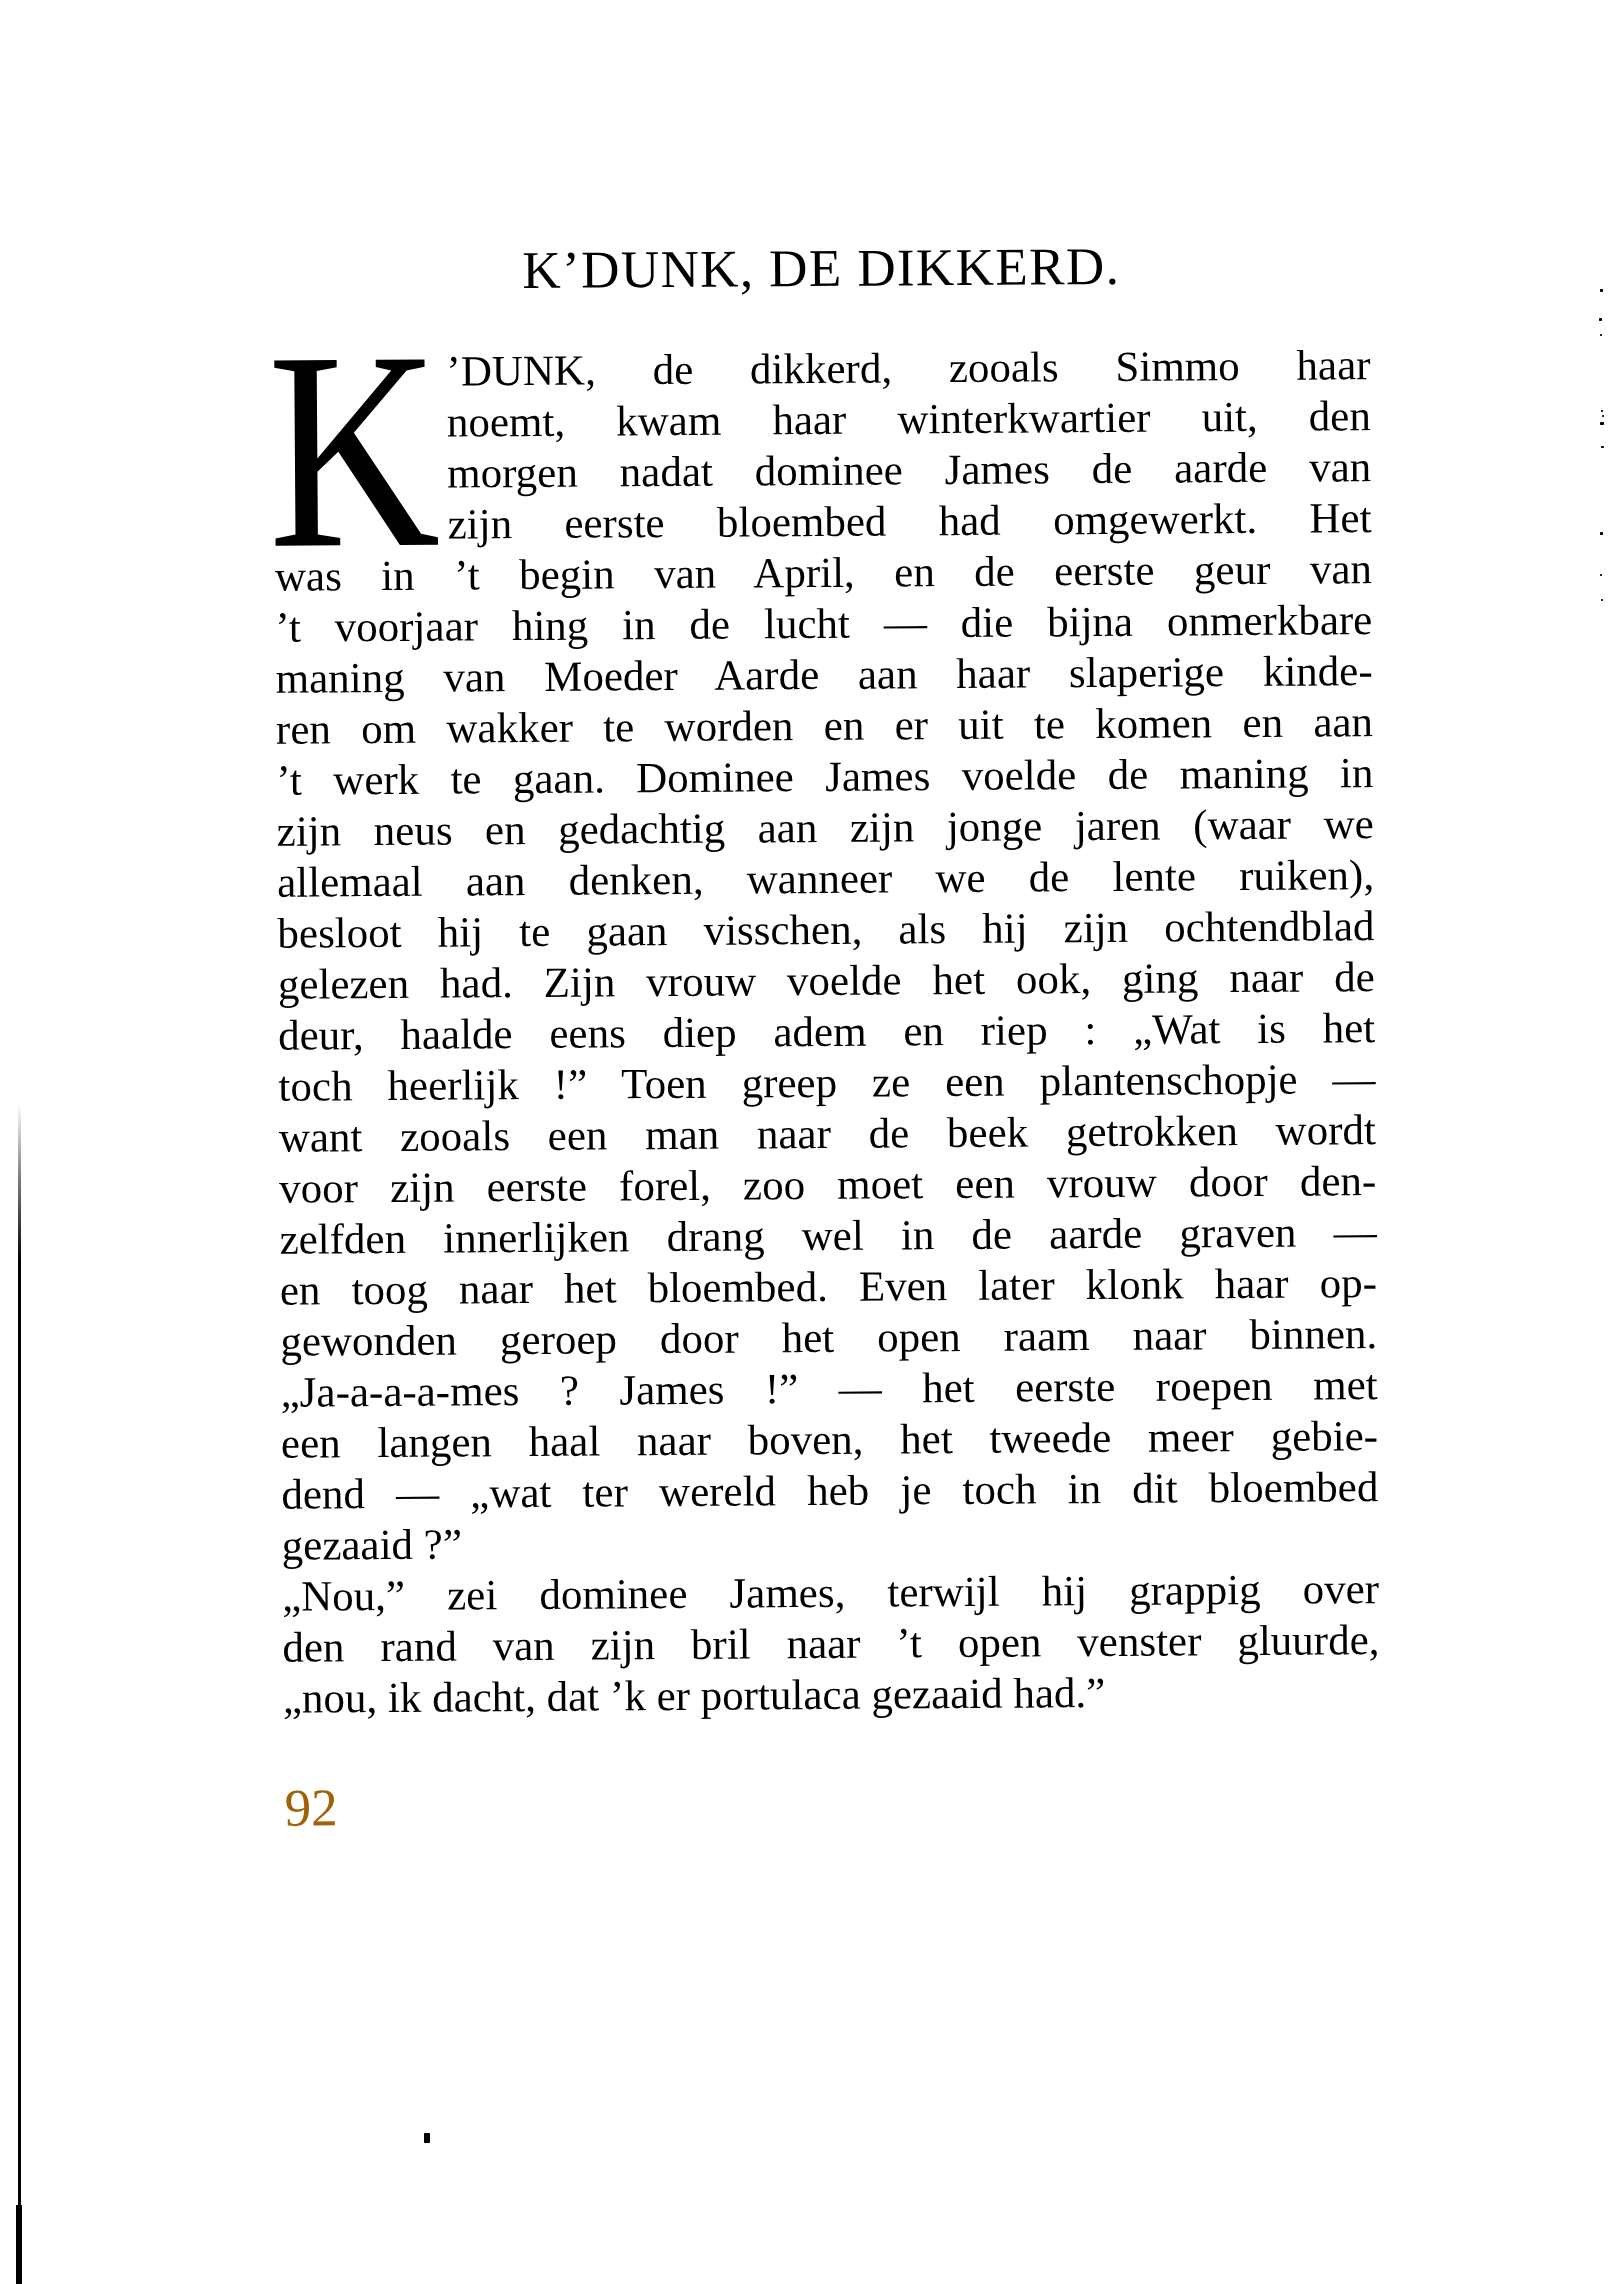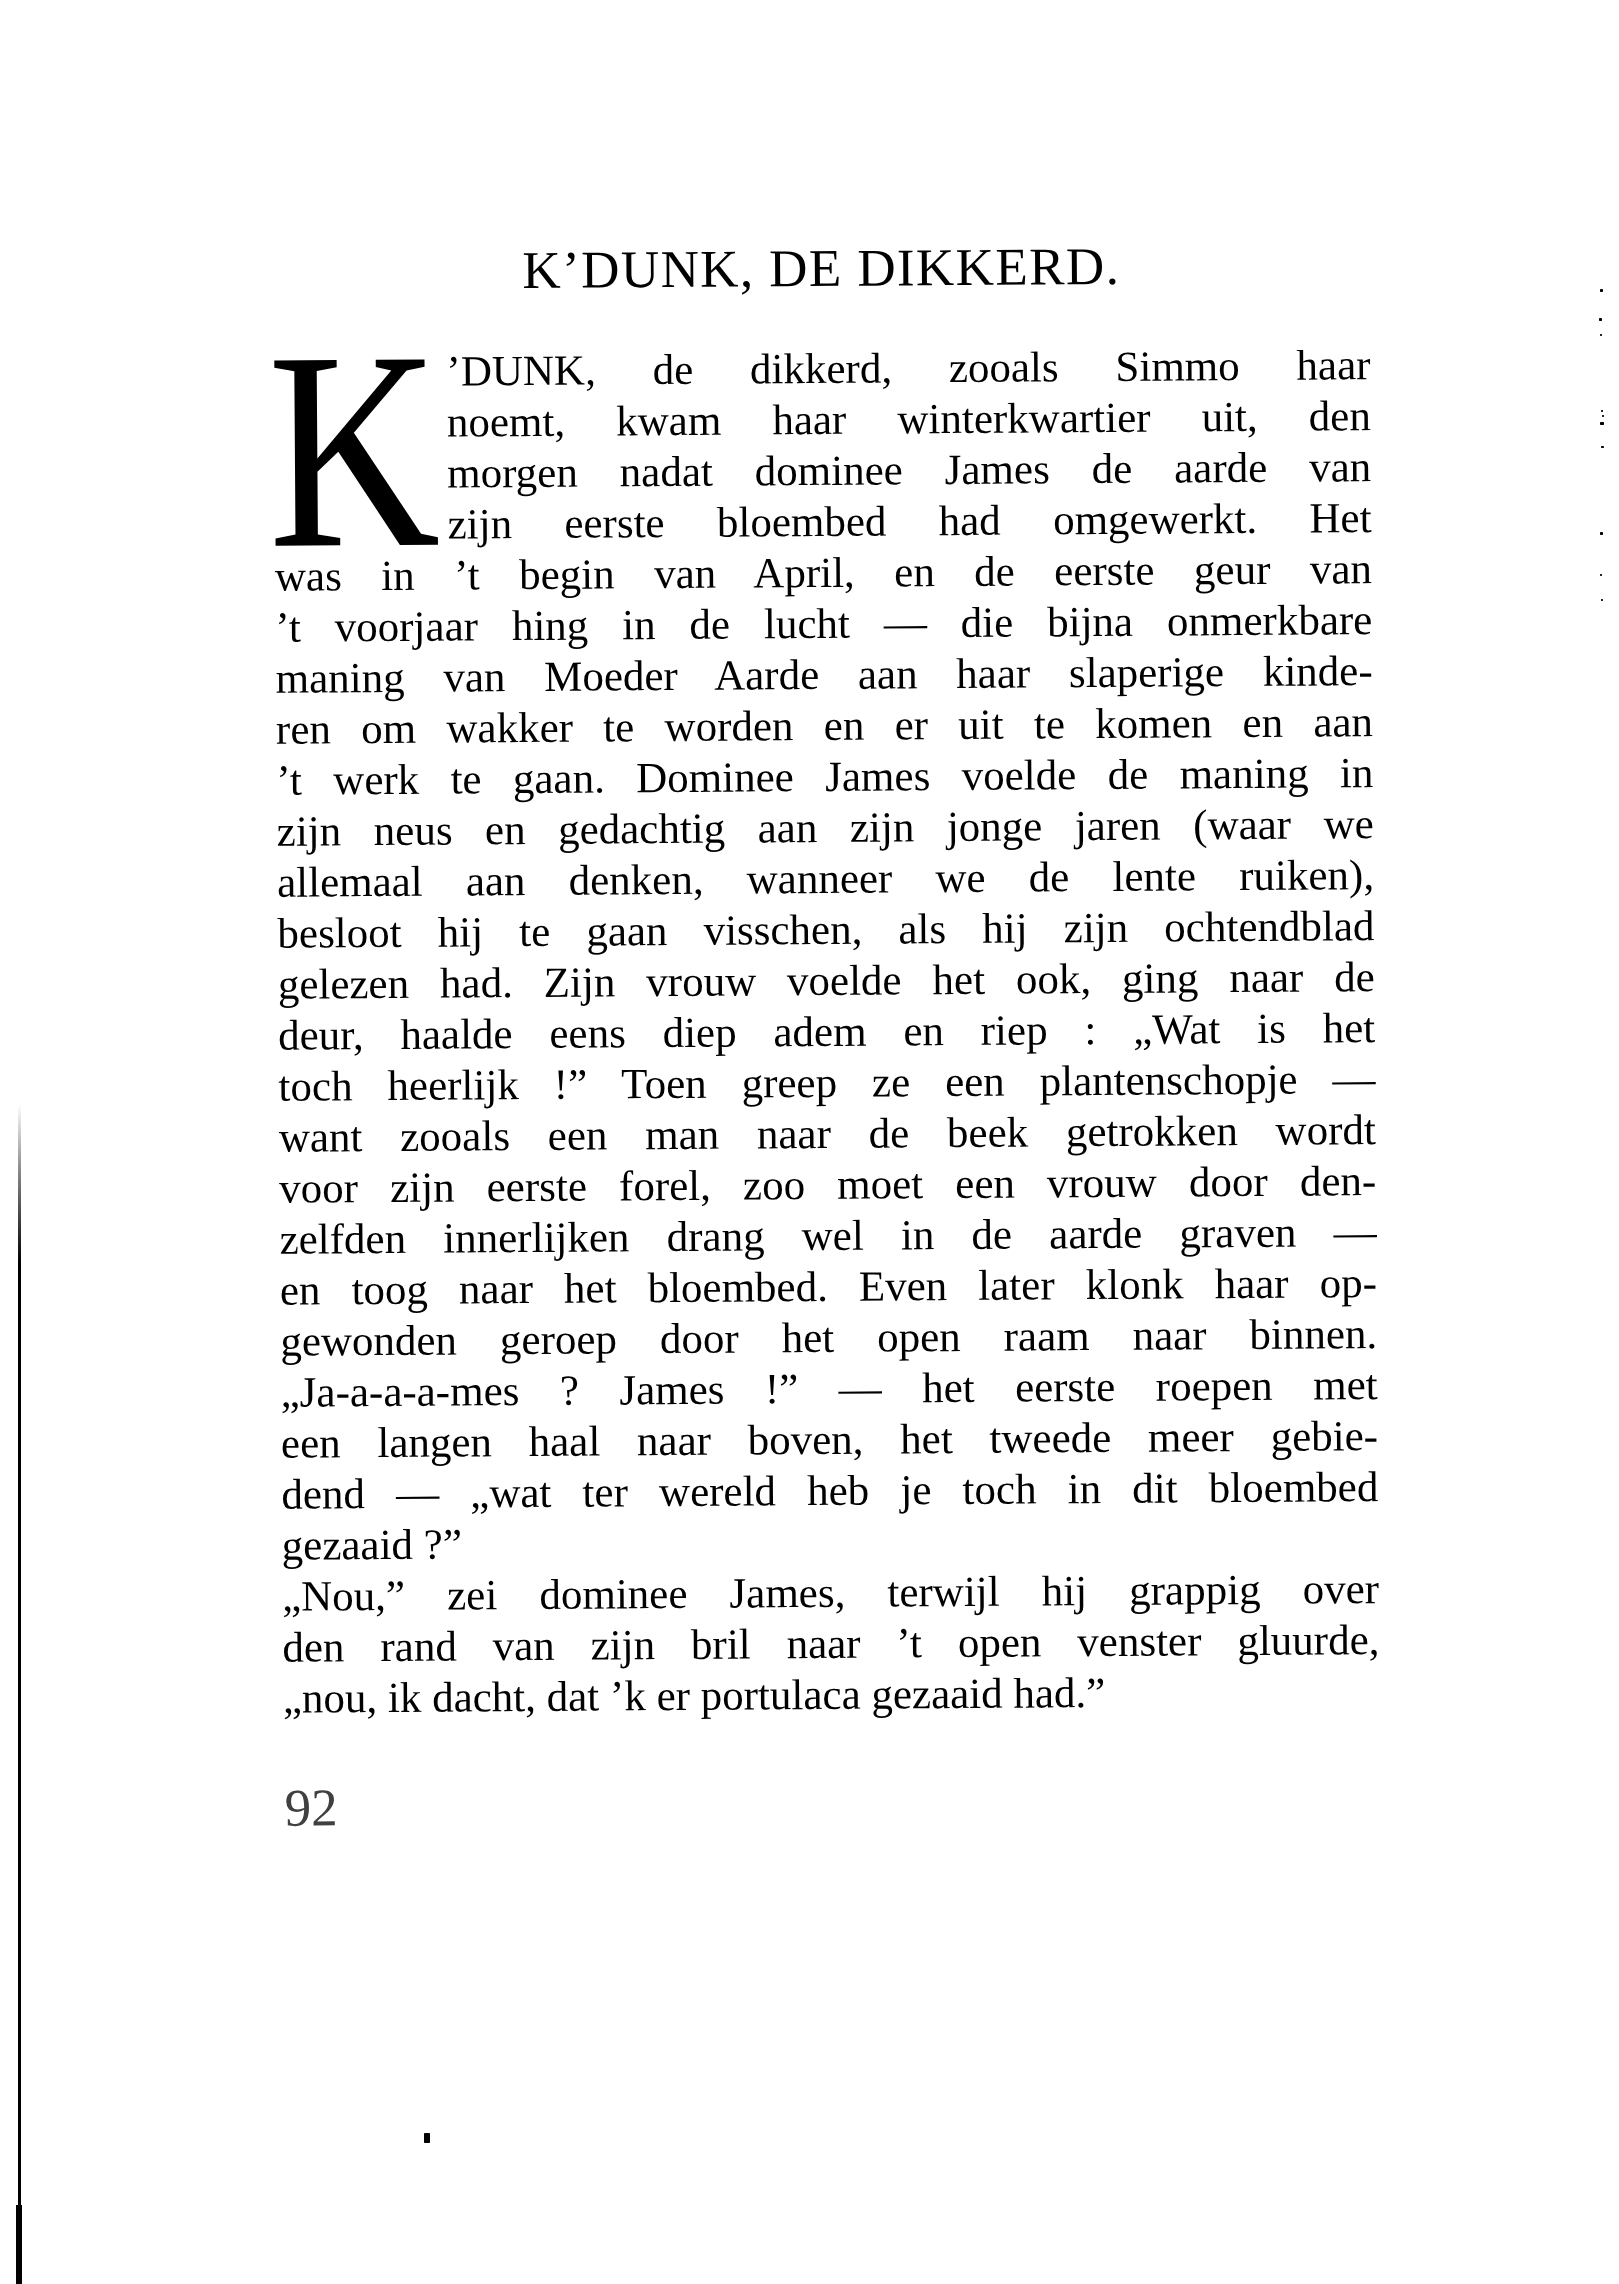--- a/index.html
+++ b/index.html
@@ -45,21 +45,21 @@
     font-size:283px;
     line-height:1;
     transform:scaleX(0.84);
     transform-origin:left top;
     color:#000;
   }
   .pagenum {
     position:absolute;
     left:279px; top:1774px;
     font-size:53px;
-    color:#404040;
+    color:#a16207;
   }
   .edge-line {
     position:absolute;
     background:linear-gradient(to bottom,
       rgba(0,0,0,0) 0px,
       rgba(0,0,0,0.45) 65px,
       rgba(0,0,0,1) 159px,
       rgba(0,0,0,1) 100%);
   }
   .edge-blob { position:absolute; background:#000; }

